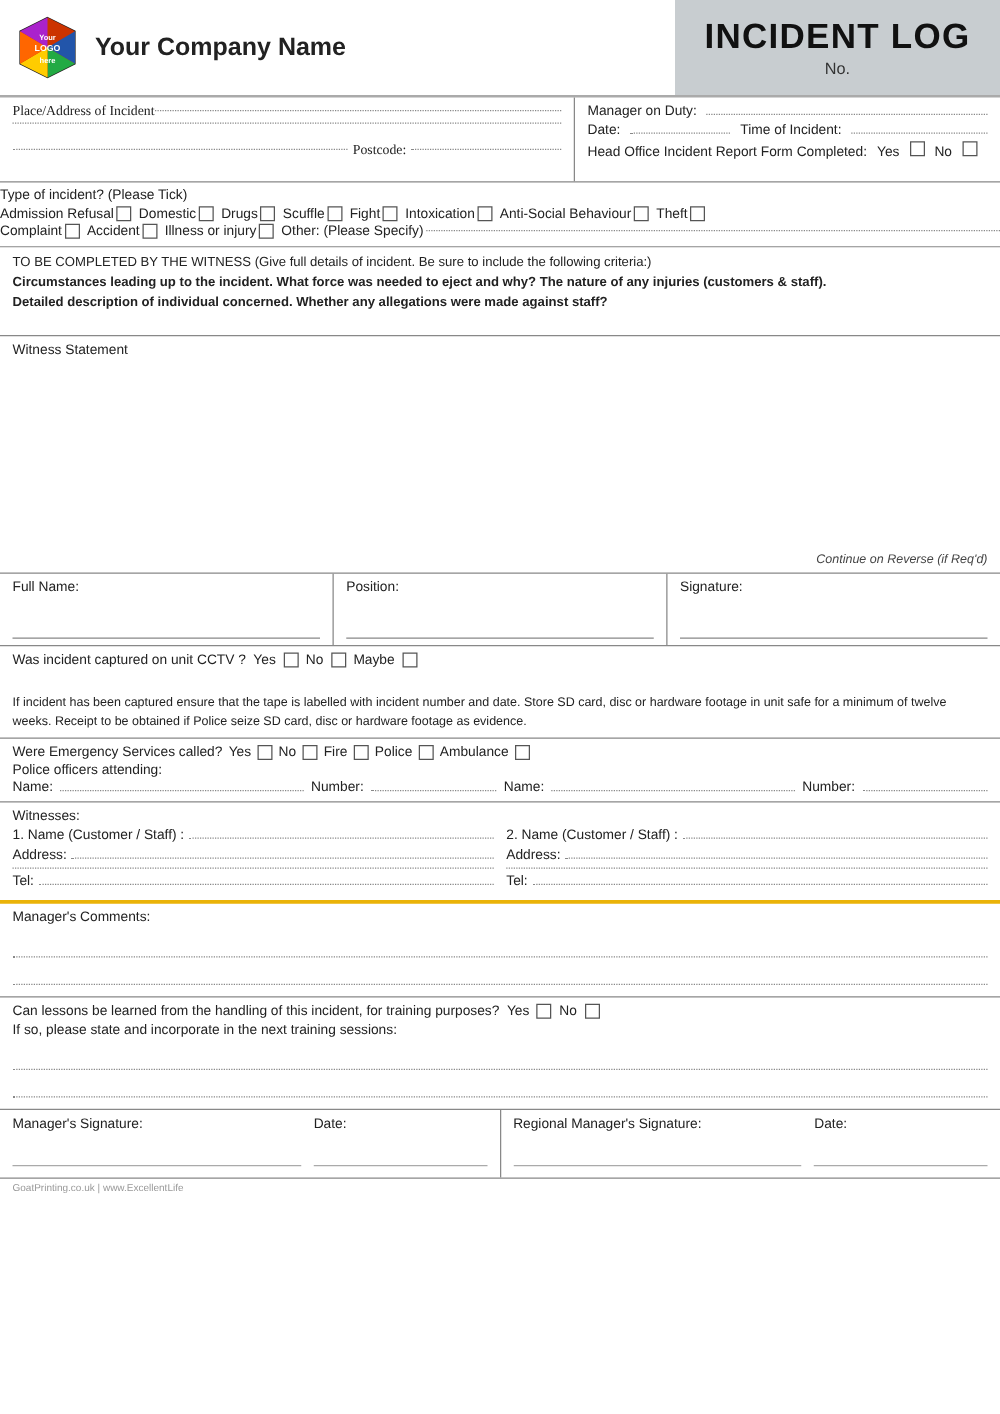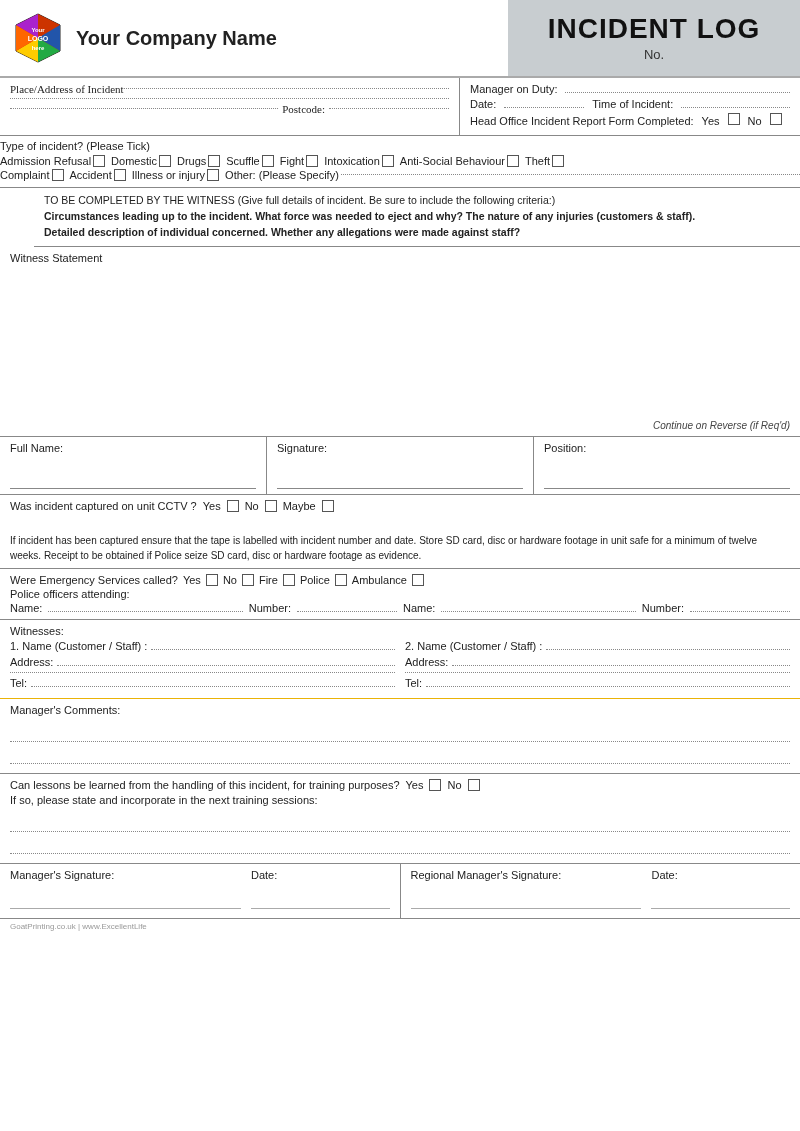--- a/index.html
+++ b/index.html
@@ -36,21 +36,21 @@
       height: 52px;
       margin-right: 12px;
       flex-shrink: 0;
     }
     .company-name {
       font-size: 20px;
       font-weight: bold;
       color: #222;
     }
     .header-right {
-      width: 292px;
+      width: 260px;
       background: #c8cdd0;
       display: flex;
       flex-direction: column;
       align-items: center;
       justify-content: center;
       padding: 8px 12px;
       margin-left: 37px;
     }
     .incident-log-title {
       font-size: 28px;
@@ -126,23 +126,22 @@
     .type-item {
       display: flex;
       align-items: center;
       gap: 2px;
       white-space: nowrap;
     }
 
     
     .witness-instructions {
       border-bottom: 1px solid #888;
-      padding: 5px 10px 6px 10px;
+      padding: 5px 10px 18px 10px;
       background: #fff;
-      margin-left: 34px;
     }
     .witness-instructions p {
       font-size: 10.5px;
       line-height: 1.5;
     }
     .witness-instructions p.bold {
       font-weight: bold;
     }
 
     .witness-statement-section {
@@ -226,21 +225,21 @@
       gap: 6px;
       margin-top: 2px;
     }
     .officers-name {
       flex: 1;
       border-bottom: 1px dotted #888;
     }
 
     
     .witnesses-section {
-      border-bottom: 1px solid #eab308;
+      border-bottom: 3px solid #eab308;
       padding: 5px 10px;
     }
     .witnesses-row {
       display: flex;
       gap: 10px;
       margin-bottom: 2px;
     }
     .witness-col {
       flex: 1;
     }
@@ -373,21 +372,21 @@
     <div class="info-left">
       <div class="info-row">
         <span class="label">Place/Address of Incident</span>
         <span class="dotted-line"></span>
       </div>
       <div class="info-row">
         <span class="dotted-line"></span>
       </div>
       <div class="info-row" style="justify-content:flex-end;">
         <span class="dotted-line" style="flex:1"></span>
-        <span class="label" style="margin:0 4px;">Postcode:</span>
+        <span class="label" style="margin:11px 4px;">Postcode:</span>
         <span class="dotted-line" style="width:120px;flex:none;"></span>
       </div>
     </div>
     <div class="info-right">
       <div class="info-right-row">
         <span class="label">Manager on Duty:</span>
         <span class="dotted-line"></span>
       </div>
       <div class="info-right-row">
         <span class="label">Date:</span>
@@ -474,25 +473,25 @@
     <div class="statement-area"></div>
     <div class="continue-note">Continue on Reverse (if Req'd)</div>
   </div>
 
   <div class="sig-section">
     <div class="sig-cell">
       <div class="sig-label">Full Name:</div>
       <div class="sig-line"></div>
     </div>
     <div class="sig-cell">
+      <div class="sig-label">Position:</div>
+      <div class="sig-line"></div>
+    </div>
+    <div class="sig-cell">
       <div class="sig-label">Signature:</div>
-      <div class="sig-line"></div>
-    </div>
-    <div class="sig-cell">
-      <div class="sig-label">Position:</div>
       <div class="sig-line"></div>
     </div>
   </div>
 
   <div class="cctv-section">
     <div class="cctv-row">
       <span>Was incident captured on unit CCTV ?</span>
       <span>Yes</span>
       <span class="checkbox"></span>
       <span>No</span>

